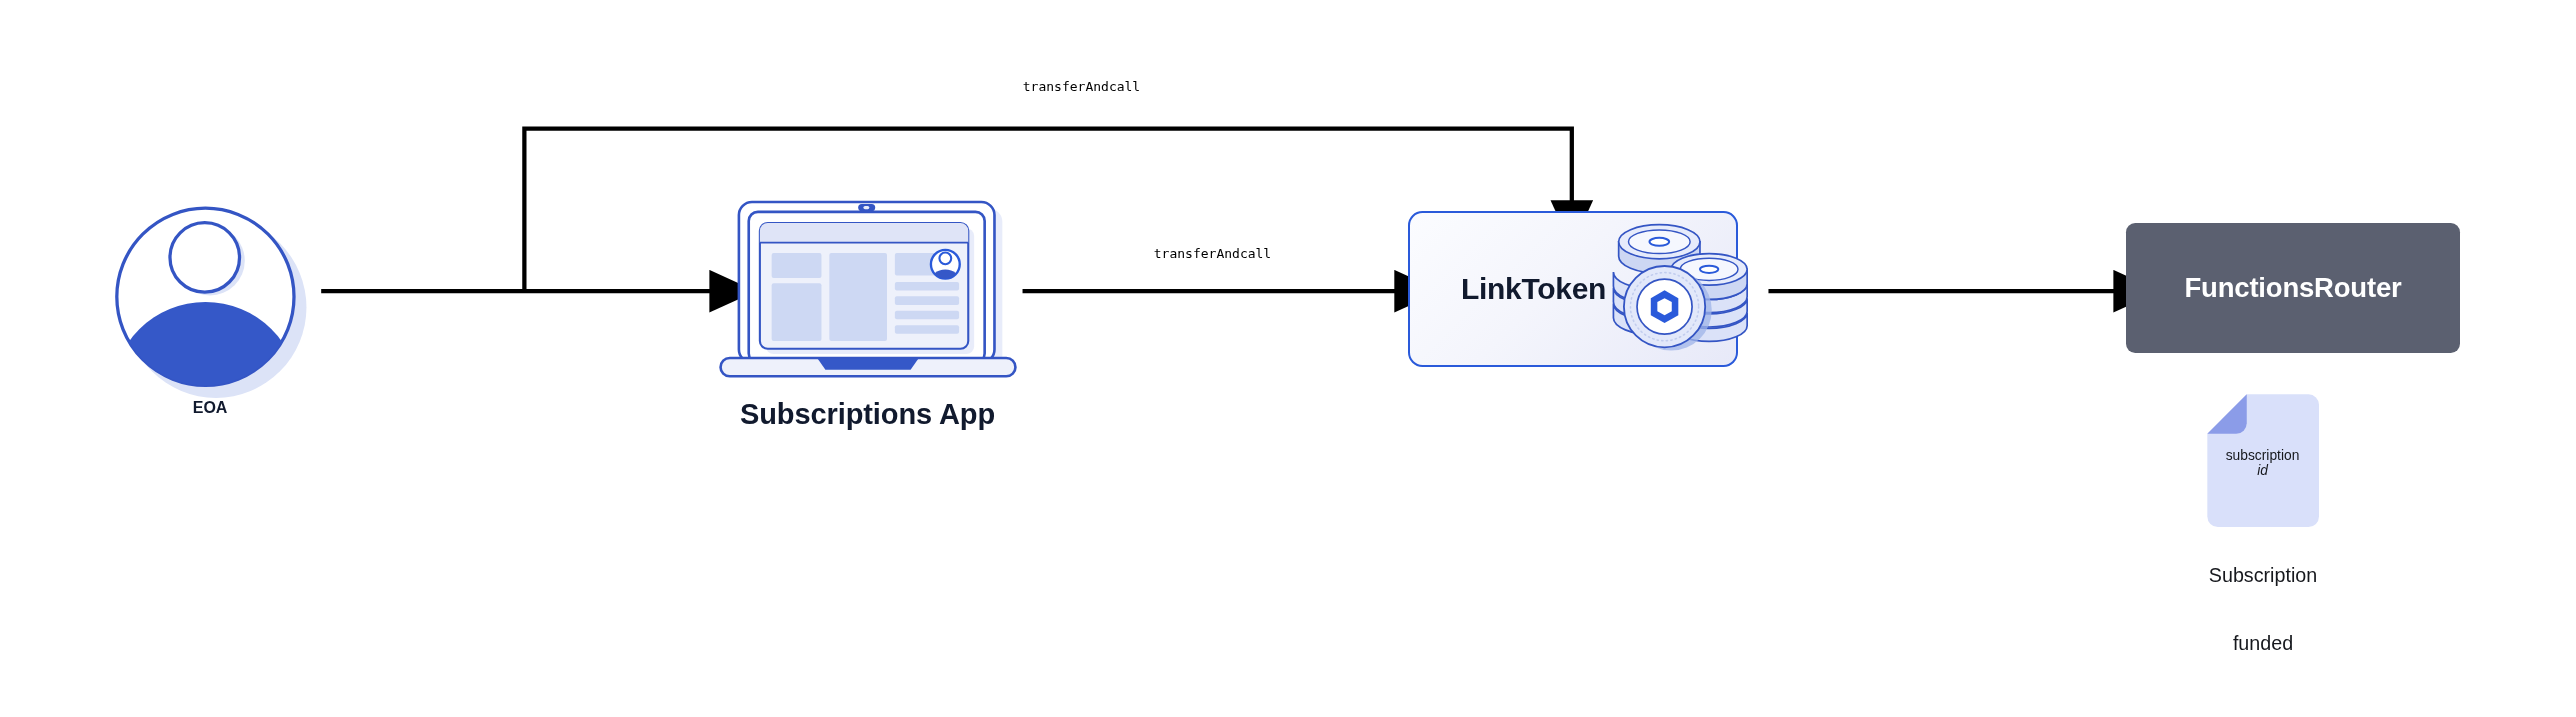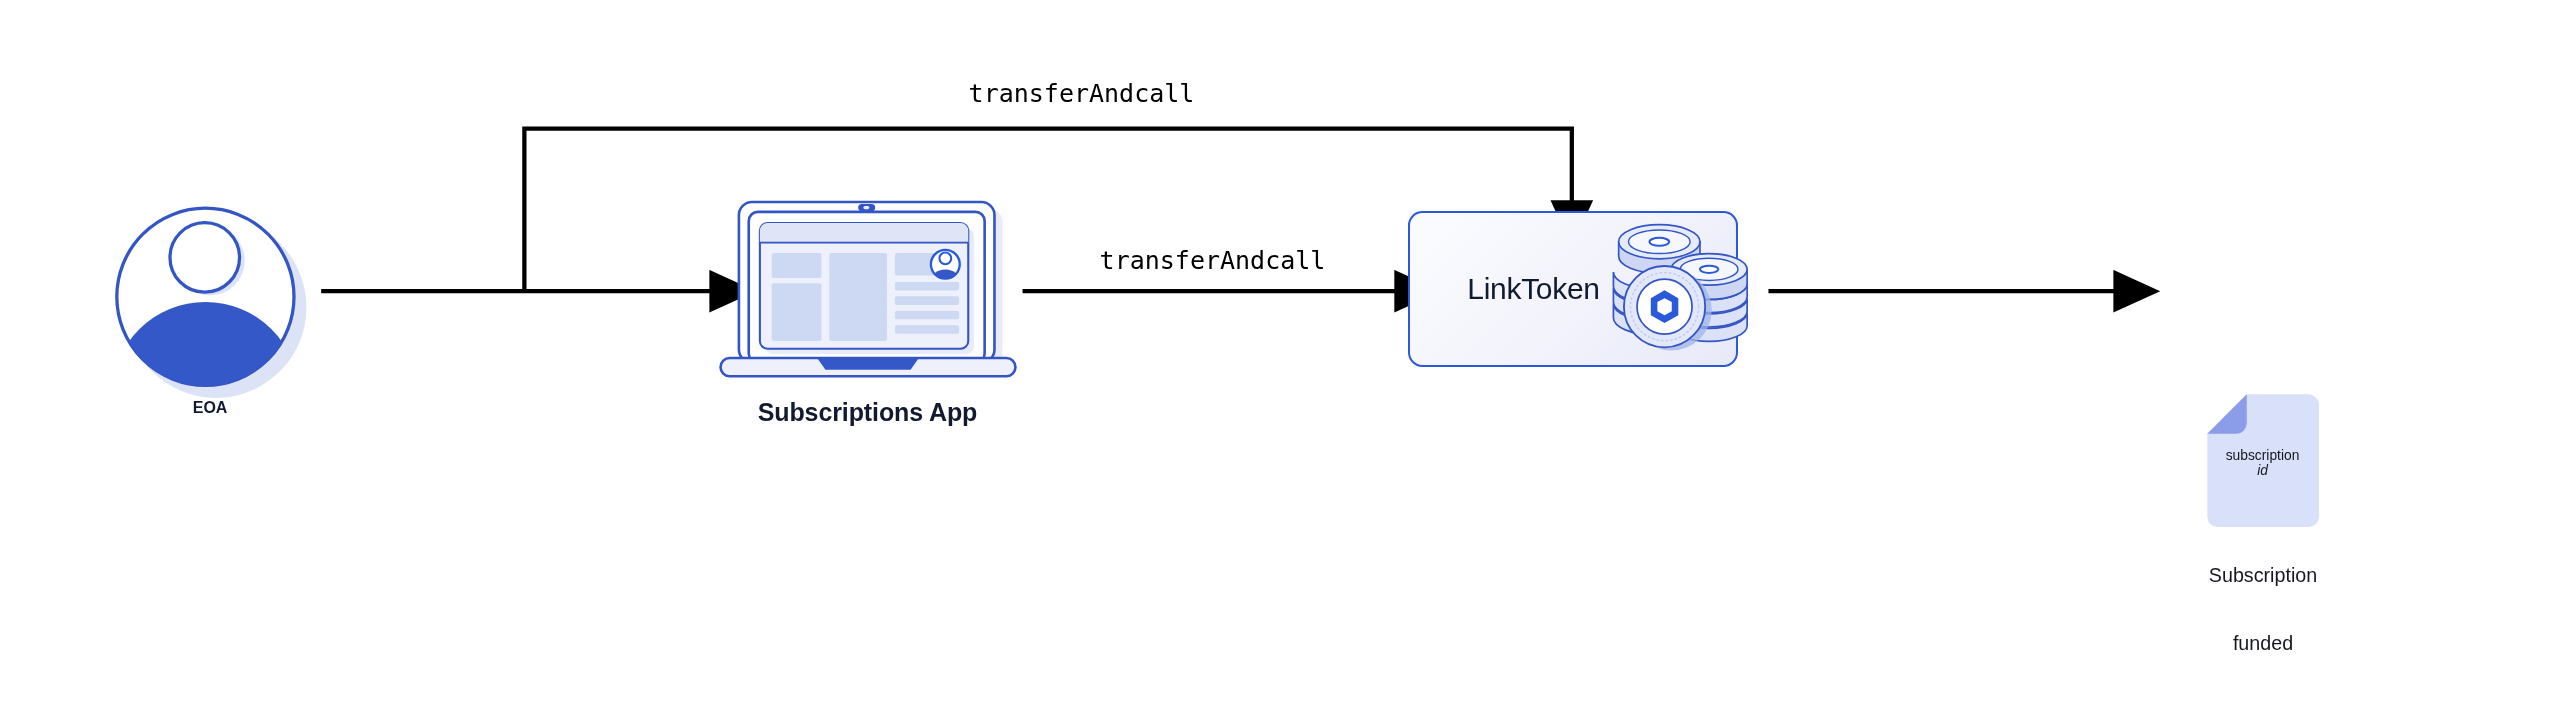--- a/index.html
+++ b/index.html
@@ -26,21 +26,21 @@
   .node-label {
     font-family: "Liberation Sans", sans-serif;
     font-weight: bold;
     color: #111a2e;
     text-align: center;
     white-space: nowrap;
     letter-spacing: -0.1px;
   }
   .edge-label {
     font-family: "DejaVu Sans Mono", monospace;
-    font-size: 25px;
+    font-size: 13px;
     color: #000000;
     text-align: center;
     white-space: nowrap;
     letter-spacing: 0px;
   }
   .doc-caption {
     font-family: "Liberation Sans", sans-serif;
     font-size: 19.7px;
     color: #16181d;
     text-align: center;
@@ -56,21 +56,21 @@
 
   
   .box-linktoken {
     box-sizing: border-box;
     border: 2.6px solid #2a5ada;
     border-radius: 14.4px;
     background: linear-gradient(135deg, #fbfcff 0%, #f4f5fc 45%, #e7e9f8 100%);
   }
   .box-linktoken .box-title {
     font-family: "Liberation Sans", sans-serif;
-    font-weight: normal;
+    font-weight: bold;
     font-size: 30px;
     color: #111a2e;
     letter-spacing: -0.3px;
   }
   .box-router {
     box-sizing: border-box;
     border-radius: 9.2px;
     background: #5b6070;
   }
   .box-router .box-title {
@@ -182,21 +182,21 @@
           <circle cx="353" cy="113" r="22"></circle>
         </clipPath>
       <g clip-path="url(#appAvClip)">
         <ellipse cx="353" cy="140" rx="23" ry="19" fill="#3558c8"></ellipse>
       </g>
       <circle cx="353" cy="104" r="9" fill="#ffffff" stroke="#2a5ada" stroke-width="3.2"></circle>
 
       <rect x="10" y="256" width="450" height="28" rx="14" ry="14" fill="#eef1fb" stroke="#3455c4" stroke-width="4"></rect>
       <path d="M158 257 h154 l-12 17 h-130 z" fill="#3558c8"></path>
     </svg>
-    <div class="node-label" style="position:absolute; left:-66px; top:208px; width:439px; font-size:25px;">Subscriptions App</div>
+    <div class="node-label" style="position:absolute; left:-66px; top:208px; width:439px; font-size:29px;">Subscriptions App</div>
   </div>
 
   <div class="abs box-linktoken" style="left:1408px; top:211px; width:330px; height:156px;">
     <div class="flexcenter">
       <span class="box-title" style="margin-right:79px;">LinkToken</span>
     </div>
   </div>
 
   <svg class="abs" style="left:1599px; top:205px; width:177px; height:164px;" viewBox="0 0 270 250">
 
@@ -226,20 +226,25 @@
       <circle cx="110" cy="160" r="62" fill="#9fb4e8" opacity="0.75"></circle>
       <circle cx="100" cy="155" r="62" fill="#e2e8fa" stroke="#3455c4" stroke-width="2.8"></circle>
       <circle cx="100" cy="155" r="52" fill="none" stroke="#c2cdee" stroke-width="2.4" stroke-dasharray="2 5" stroke-linecap="round"></circle>
       <circle cx="100" cy="155" r="42" fill="#ffffff" stroke="#3455c4" stroke-width="2.6"></circle>
 
       <path d="M100 130 L121 142 L121 168 L100 180 L79 168 L79 142 z" fill="#2a5ada"></path>
       <path d="M100 142 L111 148 L111 162 L100 168 L89 162 L89 148 z" fill="#ffffff"></path>
     </g>
   </svg>
 
+  <div class="abs box-router" style="left:2126px; top:223px; width:334px; height:130px;">
+    <div class="flexcenter">
+      <span class="box-title">FunctionsRouter</span>
+    </div>
+  </div>
 
   <div class="abs" style="left:2206px; top:393px; width:113px; height:138px;">
     <svg width="113" height="138" viewBox="0 0 172 210">
 
       <path d="M62 2 H156 a16 16 0 0 1 16 16 V188 a16 16 0 0 1 -16 16 H18
                a16 16 0 0 1 -16 -16 V62 z" fill="#d9e0fa"></path>
 
       <path d="M62 2 V46 a16 16 0 0 1 -16 16 H2 z" fill="#8b9ce8"></path>
     </svg>
     <div class="doc-inner-text abs" style="left:0; top:54px; width:113px;">subscription</div>

